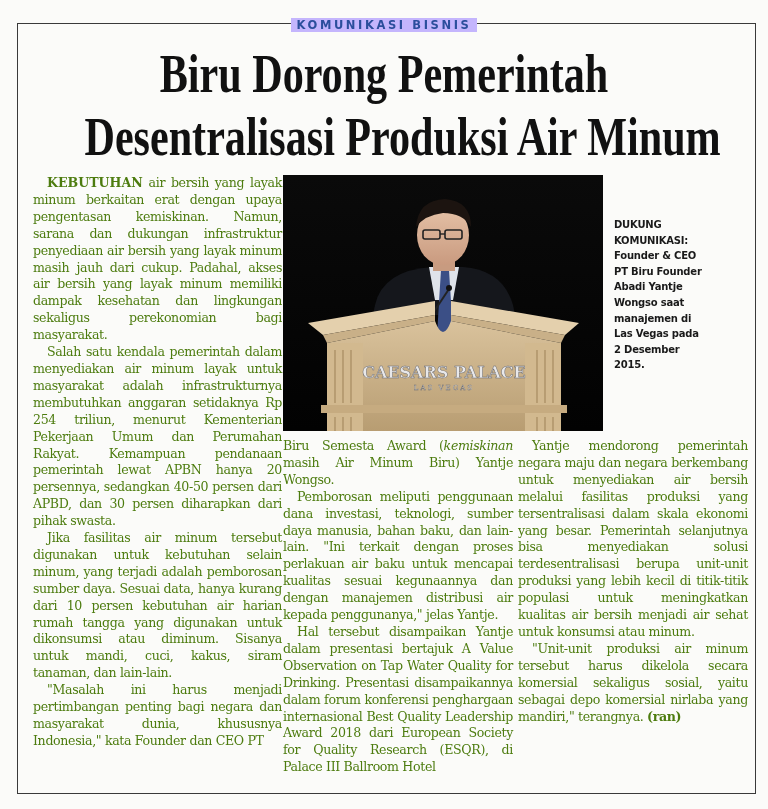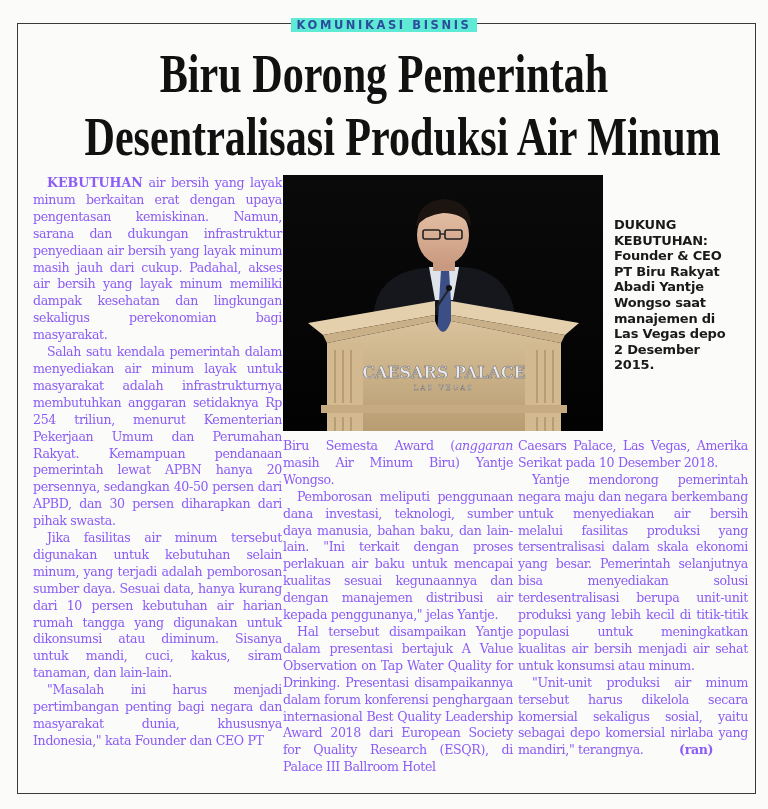--- a/index.html
+++ b/index.html
@@ -8,52 +8,52 @@
     font-family: "DejaVu Serif", serif; color: #1a1a1a;
   }
   .frame {
     position: absolute; left: 17px; top: 23px; width: 739px; height: 771px;
     border: 1.5px solid #3a3a3a; box-sizing: border-box;
   }
   .kicker {
     position: absolute; top: 14px; left: 0; width: 768px; text-align: center;
   }
   .kicker span {
-    background: #5eead4; padding: 0 6px;
+    background: #c4b5fd; padding: 0 6px;
     font-family: "DejaVu Sans", sans-serif; font-weight: bold; font-size: 11.5px;
     letter-spacing: 2.6px; color: #2b4e9c;
   }
   .headline {
     position: absolute; left: 20px; width: 728px; text-align: center;
     font-family: "Liberation Serif", serif; font-weight: bold; color: #111;
     transform: scaleX(0.78); transform-origin: center top; white-space: nowrap;
   }
   .h1 { top: 44px; font-size: 54px; line-height: 60px; left: 0; width: 768px; }
   .h2 { top: 107px; font-size: 54px; line-height: 60px; left: 0; width: 768px; }
 
   .col {
     position: absolute; font-family: "DejaVu Serif", serif; font-size: 12.6px;
-    line-height: 16.9px; text-align: justify; color: #8b5cf6; letter-spacing: -0.35px;
+    line-height: 16.9px; text-align: justify; color: #4d7c0f; letter-spacing: -0.35px;
   }
   .col p { margin: 0; text-indent: 14px; }
   .col p.first { text-indent: 14px; }
   .col p.noindent { text-indent: 0; }
   .c1 { left: 33px; top: 175px; width: 249px; }
   .c2 { left: 283px; top: 438px; width: 230px; }
   .c3 { left: 518px; top: 438px; width: 230px; }
   .lead { font-weight: bold; letter-spacing: 0; }
-  .credit { font-weight: bold; margin-left: 32px; }
+  .credit { font-weight: bold; }
 
   .photo {
     position: absolute; left: 283px; top: 175px; width: 320px; height: 256px;
     background: #eab308; overflow: hidden;
   }
   .caption {
     position: absolute; left: 614px; top: 217px; width: 140px;
-    font-family: "DejaVu Sans", sans-serif; font-weight: bold; font-size: 13px;
+    font-family: "DejaVu Sans", sans-serif; font-weight: bold; font-size: 10px;
     line-height: 15.6px; color: #1a1a1a; letter-spacing: -0.2px;
   }
   .caption div { white-space: nowrap; }
 </style>
 </head>
 <body>
 
 <div class="frame"></div>
 
 <div class="kicker">
@@ -133,34 +133,33 @@
 
     <rect x="38" y="230" width="246" height="8" fill="#c6ab80"></rect>
 
     <text x="161" y="203" text-anchor="middle" font-family="DejaVu Serif, serif" font-weight="bold" font-size="16" fill="#e8e8ea" stroke="#6b6b70" stroke-width="0.5">CAESARS PALACE</text>
     <text x="161" y="215" text-anchor="middle" font-family="DejaVu Serif, serif" font-size="7" fill="#e0e0e2" stroke="#6b6b70" stroke-width="0.3" letter-spacing="2">LAS VEGAS</text>
   </svg>
 </div>
 
 <div class="caption">
   <div>DUKUNG</div>
-  <div>KEBUTUHAN:</div>
+  <div>KOMUNIKASI:</div>
   <div>Founder &amp; CEO</div>
-  <div>PT Biru Rakyat</div>
+  <div>PT Biru Founder</div>
   <div>Abadi Yantje</div>
   <div>Wongso saat</div>
   <div>manajemen di</div>
-  <div>Las Vegas depo</div>
+  <div>Las Vegas pada</div>
   <div>2 Desember</div>
   <div>2015.</div>
 </div>
 
 <div class="col c2">
-  <p class="noindent"><span>Biru Semesta Award (</span><em>anggaran</em><span> masih Air Minum Biru) Yantje Wongso.</span></p>
+  <p class="noindent"><span>Biru Semesta Award (</span><em>kemiskinan</em><span> masih Air Minum Biru) Yantje Wongso.</span></p>
   <p>Pemborosan meliputi penggunaan dana investasi, teknologi, sumber daya manusia, bahan baku, dan lain-lain. "Ini terkait dengan proses perlakuan air baku untuk mencapai kualitas sesuai kegunaannya dan dengan manajemen distribusi air kepada penggunanya," jelas Yantje.</p>
   <p>Hal tersebut disampaikan Yantje dalam presentasi bertajuk A Value Observation on Tap Water Quality for Drinking. Presentasi disampaikannya dalam forum konferensi penghargaan internasional Best Quality Leadership Award 2018 dari European Society for Quality Research (ESQR), di Palace III Ballroom Hotel</p>
 </div>
 
 <div class="col c3">
-  <p class="noindent">Caesars Palace, Las Vegas, Amerika Serikat pada 10 Desember 2018.</p>
   <p>Yantje mendorong pemerintah negara maju dan negara berkembang untuk menyediakan air bersih melalui fasilitas produksi yang tersentralisasi dalam skala ekonomi yang besar. Pemerintah selanjutnya bisa menyediakan solusi terdesentralisasi berupa unit-unit produksi yang lebih kecil di titik-titik populasi untuk meningkatkan kualitas air bersih menjadi air sehat untuk konsumsi atau minum.</p>
   <p><span>"Unit-unit produksi air minum tersebut harus dikelola secara komersial sekaligus sosial, yaitu sebagai depo komersial nirlaba yang mandiri," terangnya. </span><span class="credit">(ran)</span></p>
 </div>
 
 </body></html>

